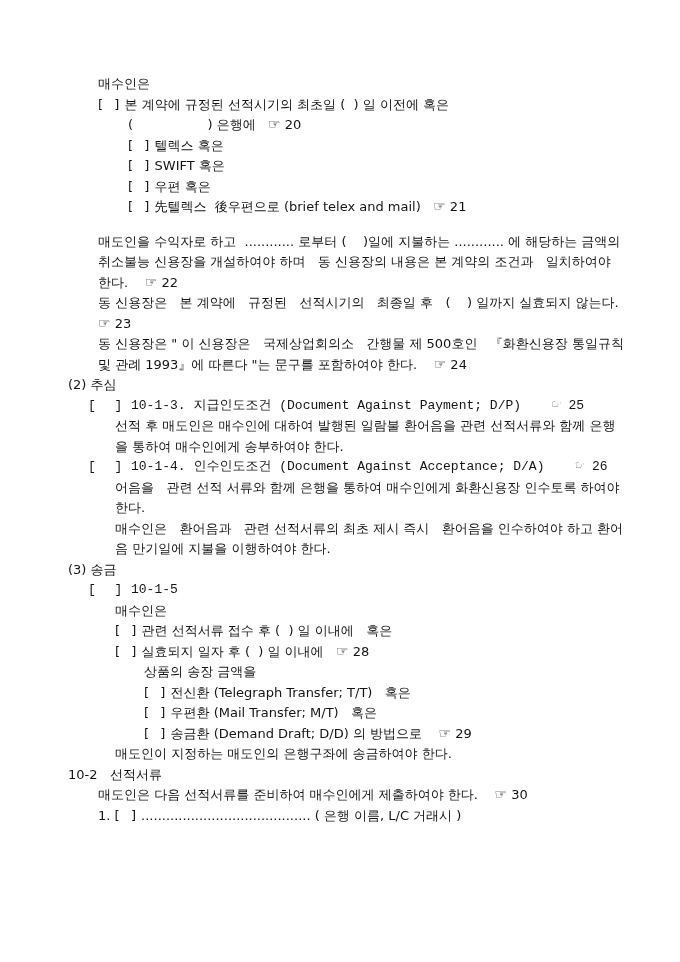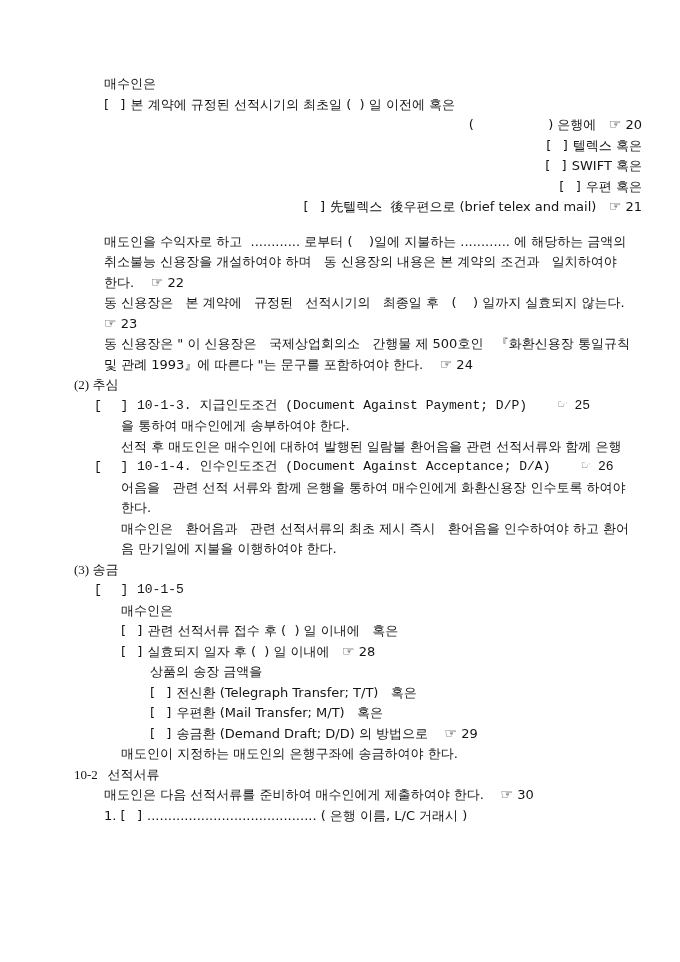--- a/index.html
+++ b/index.html
@@ -7,35 +7,35 @@
     position:relative;
     width:680px;height:962px;
     background:#ffffff;
     font-family:"DejaVu Sans","Liberation Sans",sans-serif;
     font-size:13px;
     color:#141414;
     overflow:hidden;
   }
   .content{
     position:absolute;
-    left:74px; top:74px;
+    left:68px; top:74px;
     width:568px;
   }
   .line{
     white-space:pre;
     line-height:20.5px;
     min-height:20.5px;
   }
   .spacer{height:14px;}
   
-  .x0{padding-left:0;font-family:Liberation Serif, serif;}
+  .x0{padding-left:0;}
   .x1{padding-left:20px;font-family:Liberation Mono, monospace;}
   .x2{padding-left:30px;}
   .x3{padding-left:47px;}
-  .x4{padding-left:60px;text-align:right;}
+  .x4{padding-left:60px;}
   .x5{padding-left:76px;}
   .cb{letter-spacing:1px;}
   .ptr-wrap{white-space:pre;}
   .ptr{font-size:14px;line-height:1;}
 </style>
 </head>
 <body>
 
 <div class="page">
   <div class="content">
@@ -49,22 +49,22 @@
       <div class="spacer"></div>
       <div class="line x2"><span class="txt">매도인을 수익자로 하고  ............ 로부터 (    )일에 지불하는 ............ 에 해당하는 금액의</span></div>
       <div class="line x2"><span class="txt">취소불능 신용장을 개설하여야 하며   동 신용장의 내용은 본 계약의 조건과   일치하여야</span></div>
       <div class="line x2"><span class="txt">한다.    </span><span class="ptr-wrap"><span class="ptr">☞</span> <span>22</span></span></div>
       <div class="line x2"><span class="txt">동 신용장은   본 계약에   규정된   선적시기의   최종일 후   (    ) 일까지 실효되지 않는다.</span></div>
       <div class="line x2"><span class="ptr-wrap"><span class="ptr">☞</span> <span>23</span></span></div>
       <div class="line x2"><span class="txt">동 신용장은 " 이 신용장은   국제상업회의소   간행물 제 500호인   『화환신용장 통일규칙</span></div>
       <div class="line x2"><span class="txt">및 관례 1993』에 따른다 "는 문구를 포함하여야 한다.    </span><span class="ptr-wrap"><span class="ptr">☞</span> <span>24</span></span></div>
       <div class="line x0"><span class="txt">(2) 추심</span></div>
       <div class="line x1"><span class="cb">[  ]</span><span class="txt"> 10-1-3. 지급인도조건 (Document Against Payment; D/P)    </span><span class="ptr-wrap"><span class="ptr">☞</span> <span>25</span></span></div>
+      <div class="line x3"><span class="txt">선적 후 매도인은 매수인에 대하여 발행된 일람불 환어음을 관련 선적서류와 함께 은행</span></div>
       <div class="line x3"><span class="txt">을 통하여 매수인에게 송부하여야 한다.</span></div>
-      <div class="line x3"><span class="txt">선적 후 매도인은 매수인에 대하여 발행된 일람불 환어음을 관련 선적서류와 함께 은행</span></div>
       <div class="line x1"><span class="cb">[  ]</span><span class="txt"> 10-1-4. 인수인도조건 (Document Against Acceptance; D/A)    </span><span class="ptr-wrap"><span class="ptr">☞</span> <span>26</span></span></div>
       <div class="line x3"><span class="txt">어음을   관련 선적 서류와 함께 은행을 통하여 매수인에게 화환신용장 인수토록 하여야</span></div>
       <div class="line x3"><span class="txt">한다.</span></div>
       <div class="line x3"><span class="txt">매수인은   환어음과   관련 선적서류의 최초 제시 즉시   환어음을 인수하여야 하고 환어</span></div>
       <div class="line x3"><span class="txt">음 만기일에 지불을 이행하여야 한다.</span></div>
       <div class="line x0"><span class="txt">(3) 송금</span></div>
       <div class="line x1"><span class="cb">[  ]</span><span class="txt"> 10-1-5</span></div>
       <div class="line x3"><span class="txt">매수인은</span></div>
       <div class="line x3"><span class="cb">[  ]</span><span class="txt"> 관련 선적서류 접수 후 (  ) 일 이내에   혹은</span></div>
       <div class="line x3"><span class="cb">[  ]</span><span class="txt"> 실효되지 일자 후 (  ) 일 이내에   </span><span class="ptr-wrap"><span class="ptr">☞</span> <span>28</span></span></div>

